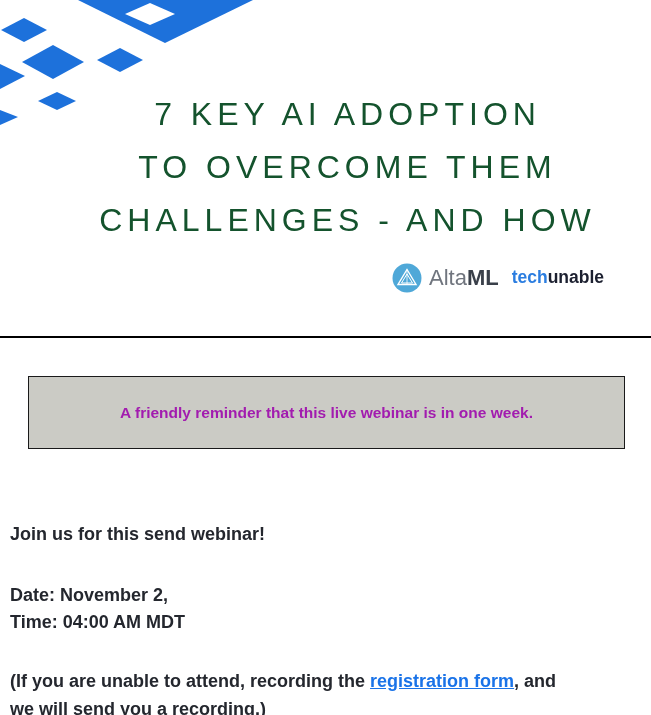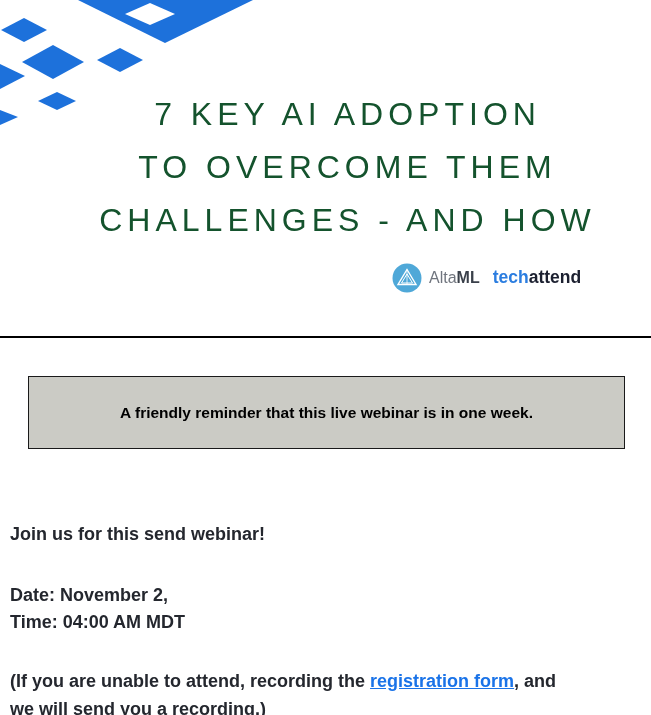--- a/index.html
+++ b/index.html
@@ -33,21 +33,21 @@
 
   
   .brand-row {
     position: absolute;
     top: 262px;
     left: 392px;
     height: 31px;
     display: flex;
     align-items: center;
   }
-  .altaml-text { margin-left: 7px; font-size: 16px; }
+  .altaml-text { margin-left: 7px; font-size: 22px; }
   .alta { color: #70757E; font-weight: 400; }
   .ml { color: #3A404A; font-weight: 700; }
   .techopedia { margin-left: 13px; font-size: 17.5px; font-weight: 700; }
   .tech { color: #2B7DE0; text-align: center; }
   .opedia { color: #1C2030; }
 
   
   .divider {
     position: absolute;
     top: 336px;
@@ -67,21 +67,21 @@
     box-sizing: border-box;
     background: #CBCBC5;
     border: 1.5px solid #1A1A1A;
     display: flex;
     align-items: center;
     justify-content: center;
   }
   .reminder-text {
     font-size: 15.5px;
     font-weight: 700;
-    color: #000000;
+    color: #a21caf;
     text-align: center;
   }
 
   
   .content {
     position: absolute;
     top: 505px;
     left: 10px;
     width: 634px;
     font-size: 18px;
@@ -116,21 +116,21 @@
   </div>
 
   <div class="brand-row">
     <svg width="30" height="30" viewBox="0 0 30 30">
       <circle cx="15" cy="15" r="14.5" fill="#4FA8D8"></circle>
       <polygon points="15,6.5 24,21.5 6,21.5" fill="none" stroke="#ffffff" stroke-width="1.4"></polygon>
       <polygon points="15,11 20.5,20 9.5,20" fill="none" stroke="#ffffff" stroke-width="1"></polygon>
       <line x1="15" y1="6.5" x2="15" y2="21.5" stroke="#ffffff" stroke-width="0.8"></line>
     </svg>
     <span class="altaml-text"><span class="alta">Alta</span><span class="ml">ML</span></span>
-    <span class="techopedia"><span class="tech">tech</span><span class="opedia">attend</span></span>
+    <span class="techopedia"><span class="tech">tech</span><span class="opedia">unable</span></span>
   </div>
 
   <div class="divider"></div>
 
   <div class="reminder">
     <span class="reminder-text">A friendly reminder that this live webinar is in one week.</span>
   </div>
 
   <div class="content">
     <p class="p-intro">Join us for this send webinar!</p>

